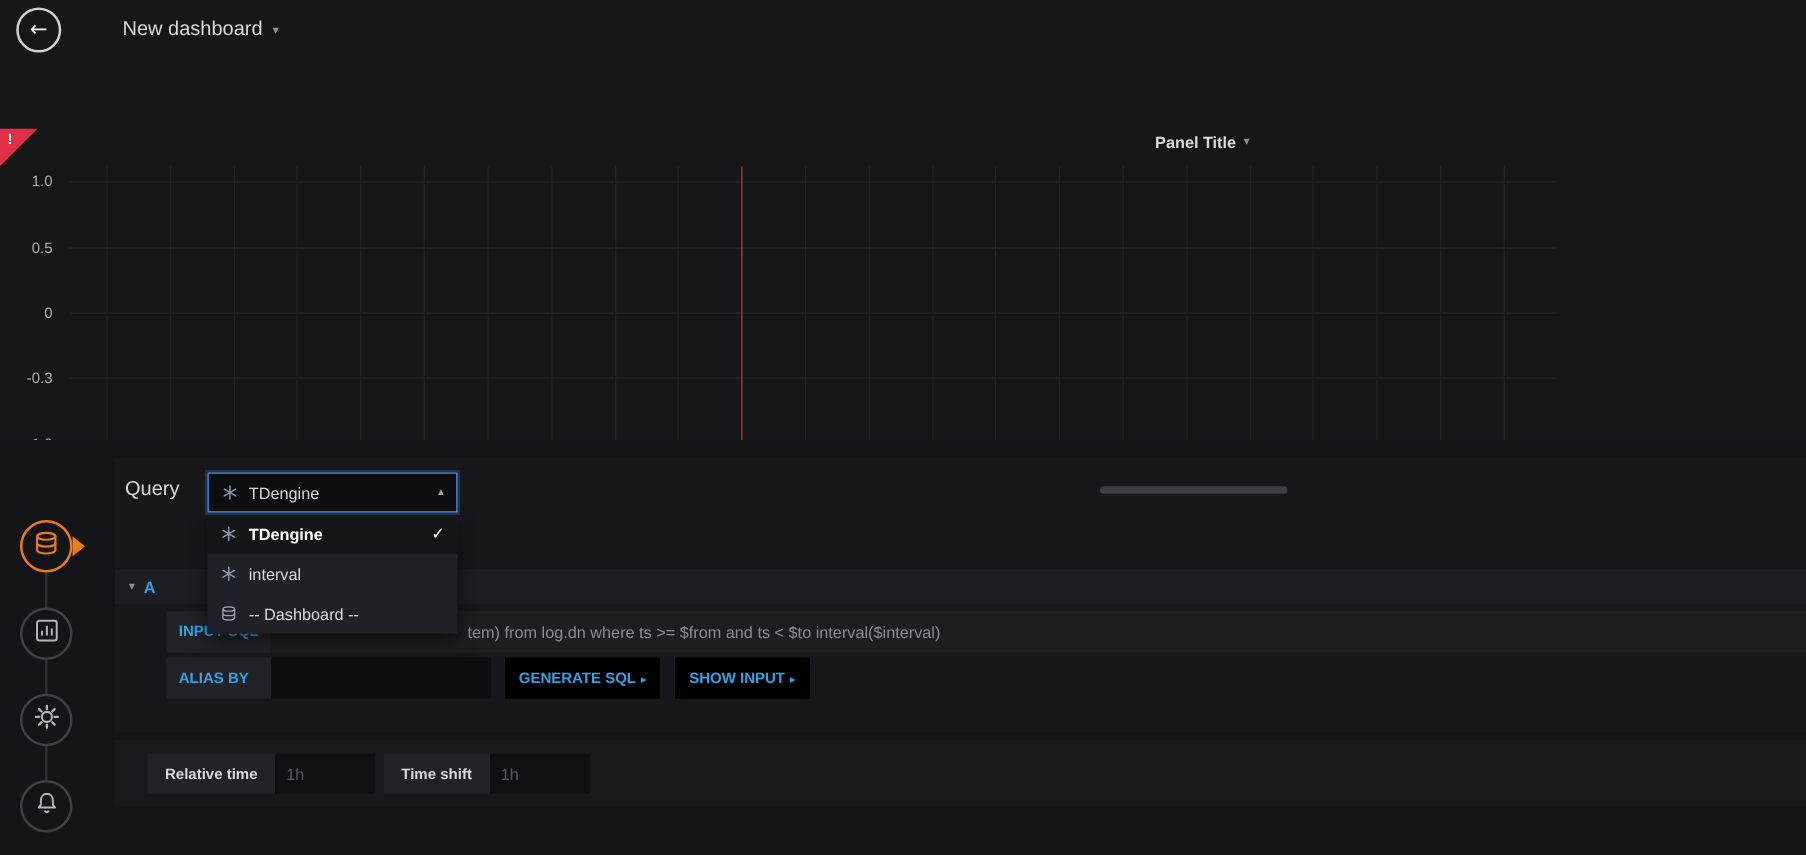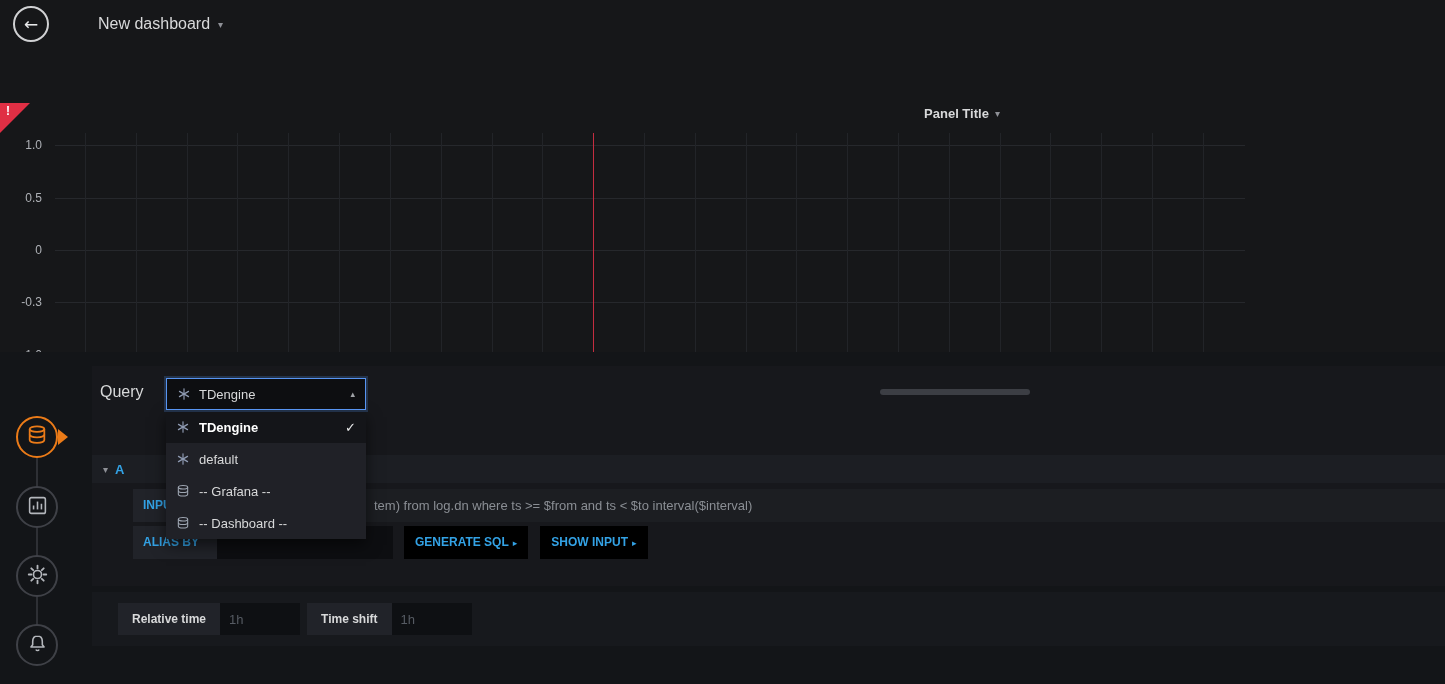--- a/index.html
+++ b/index.html
@@ -287,31 +287,21 @@
       <span class="mi-check">✓</span>
     </div>
     <div class="menu-item">
       <span class="mi-icon">
         <svg viewBox="0 0 24 24" width="14" height="14" fill="none" stroke="#8f9bb3" stroke-width="2" stroke-linecap="round">
           <line x1="12" y1="3" x2="12" y2="21"></line>
             <line x1="4.2" y1="7.5" x2="19.8" y2="16.5"></line>
             <line x1="4.2" y1="16.5" x2="19.8" y2="7.5"></line>
         </svg>
       </span>
-      <span>default</span>
-    </div>
-    <div class="menu-item">
-      <span class="mi-icon">
-        <svg viewBox="0 0 24 24" width="14" height="14" fill="none" stroke="#9fa7b3" stroke-width="1.8">
-          <ellipse cx="12" cy="5.5" rx="8" ry="3"></ellipse>
-          <path d="M4 5.5v6c0 1.66 3.58 3 8 3s8-1.34 8-3v-6"></path>
-          <path d="M4 11.5v6c0 1.66 3.58 3 8 3s8-1.34 8-3v-6"></path>
-        </svg>
-      </span>
-      <span>-- Grafana --</span>
+      <span>interval</span>
     </div>
     <div class="menu-item">
       <span class="mi-icon">
         <svg viewBox="0 0 24 24" width="14" height="14" fill="none" stroke="#9fa7b3" stroke-width="1.8">
           <ellipse cx="12" cy="5.5" rx="8" ry="3"></ellipse>
           <path d="M4 5.5v6c0 1.66 3.58 3 8 3s8-1.34 8-3v-6"></path>
           <path d="M4 11.5v6c0 1.66 3.58 3 8 3s8-1.34 8-3v-6"></path>
         </svg>
       </span>
       <span>-- Dashboard --</span>

